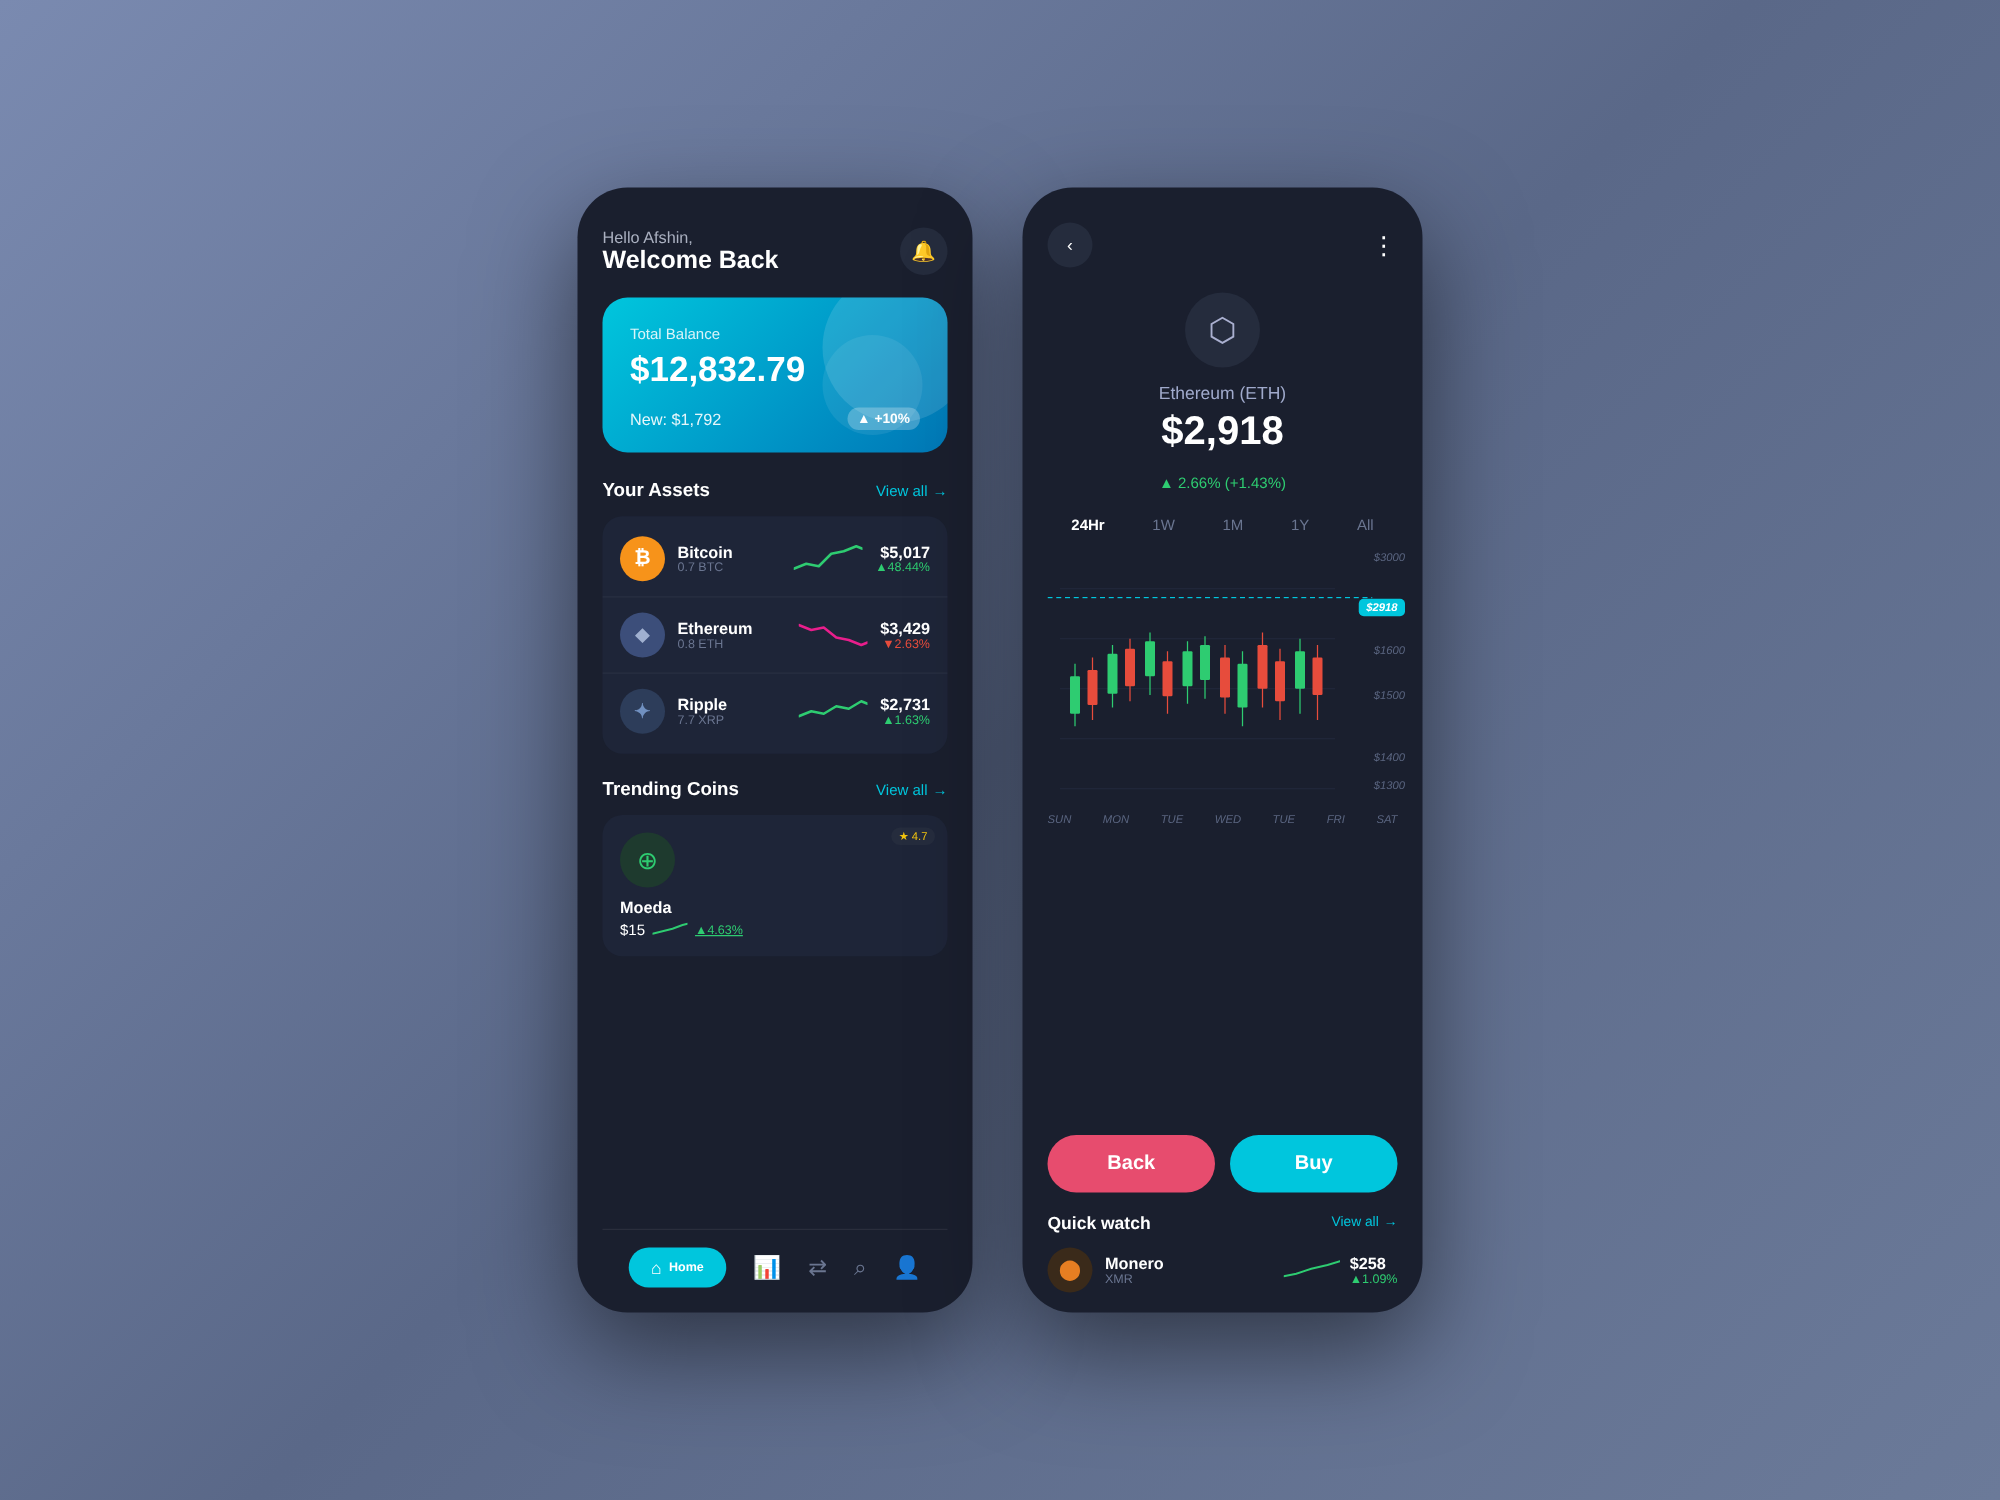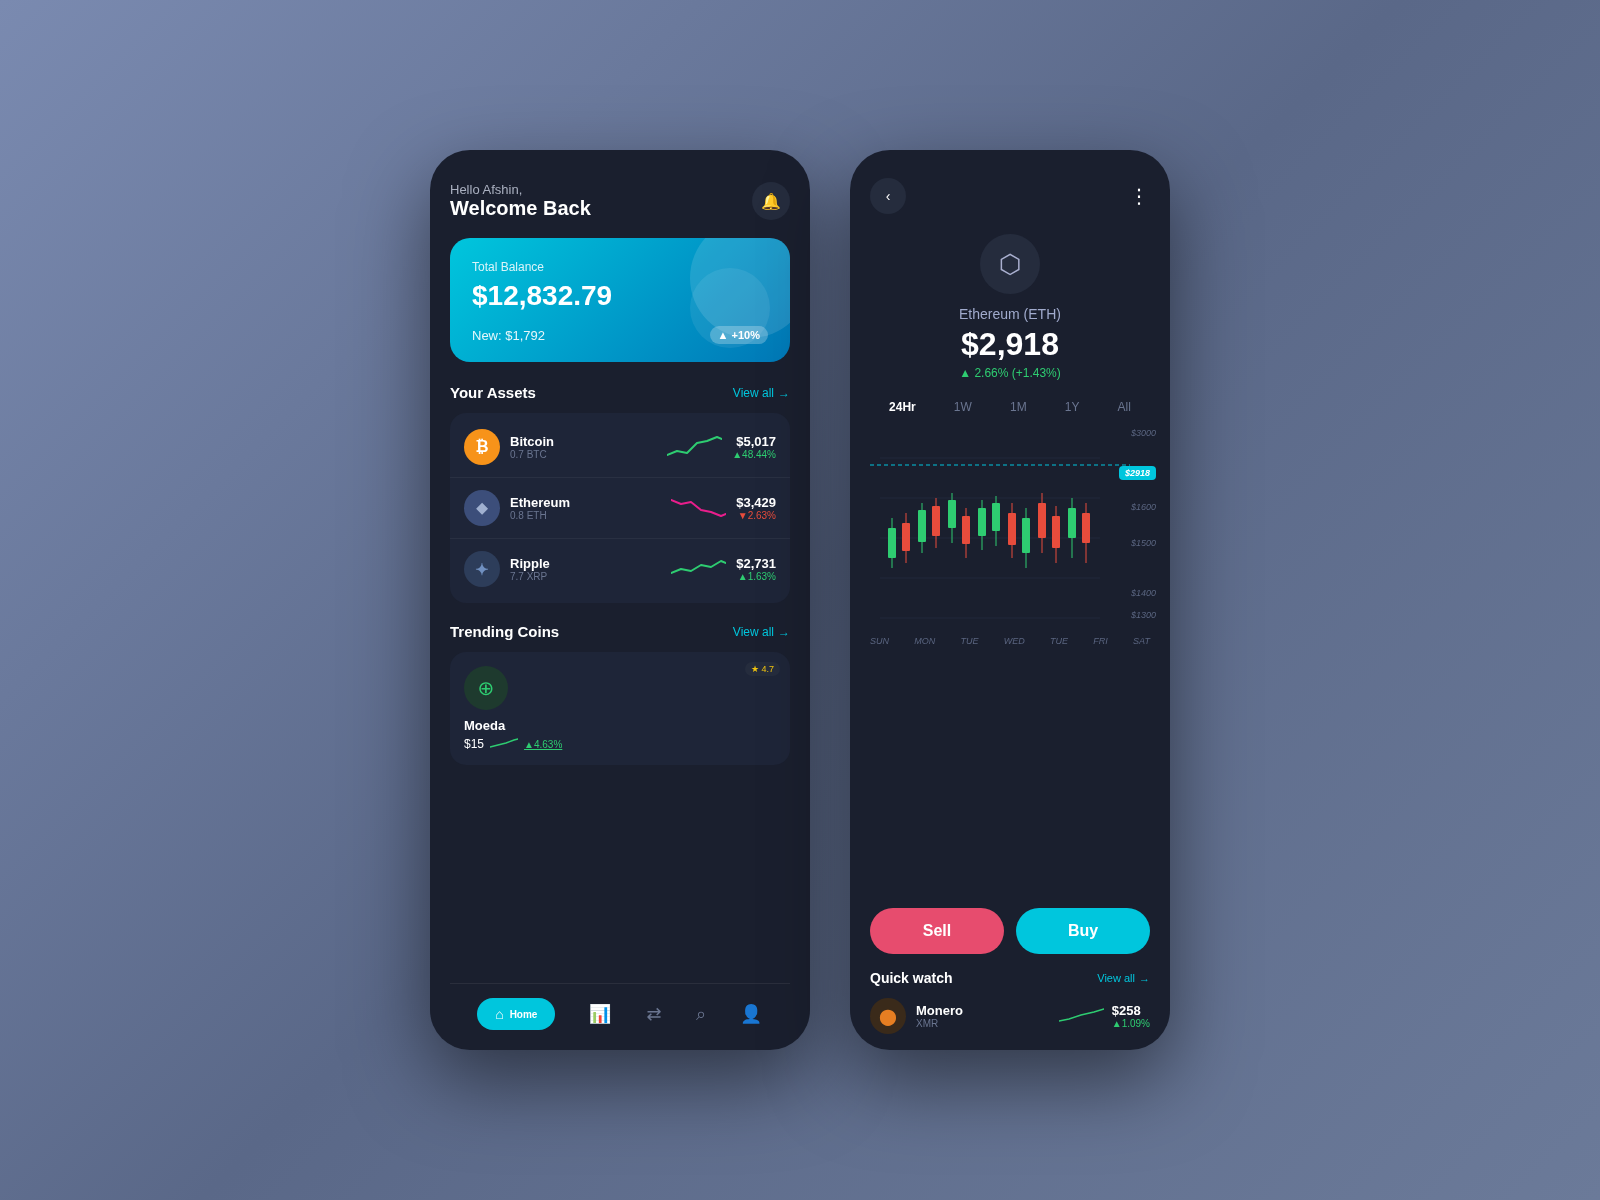--- a/index.html
+++ b/index.html
@@ -18,21 +18,21 @@
 
     
     .phone {
       background: #1a1f2e;
       border-radius: 40px;
       overflow: hidden;
       box-shadow: 0 30px 80px rgba(0,0,0,0.5);
       position: relative;
     }
     .phone-left {
-      width: 380px;
+      width: 316px;
       height: 900px;
     }
     .phone-right {
       width: 320px;
       height: 900px;
     }
 
     
     .left-content {
       padding: 32px 20px 0;
@@ -321,21 +321,21 @@
       display: flex;
       align-items: center;
       justify-content: center;
       margin-bottom: 12px;
     }
     .eth-symbol {
       color: #aab0d0;
       font-size: 26px;
     }
     .coin-name { color: #a0aacc; font-size: 14px; margin-bottom: 4px; }
-    .coin-price { color: #fff; font-size: 32px; font-weight: 700; margin-bottom: 3px; }
+    .coin-price { color: #fff; font-size: 32px; font-weight: 700; margin-bottom: 16px; }
     .coin-change-up { color: #2ecc71; font-size: 12px; }
 
     
     .time-tabs {
       display: flex;
       justify-content: space-around;
       padding: 0 20px;
       margin-bottom: 10px;
     }
     .time-tab {
@@ -663,21 +663,21 @@
         <span>MON</span>
         <span>TUE</span>
         <span>WED</span>
         <span>TUE</span>
         <span>FRI</span>
         <span>SAT</span>
       </div>
     </div>
 
     <div class="action-buttons">
-      <button class="sell-btn">Sell</button>
+      <button class="sell-btn">Back</button>
       <button class="buy-btn">Buy</button>
     </div>
 
     <div class="quick-watch">
       <div class="qw-header">
         <span class="qw-title">Quick watch</span>
         <span class="qw-view-all">
           <span>View all</span> →
         </span>
       </div>

